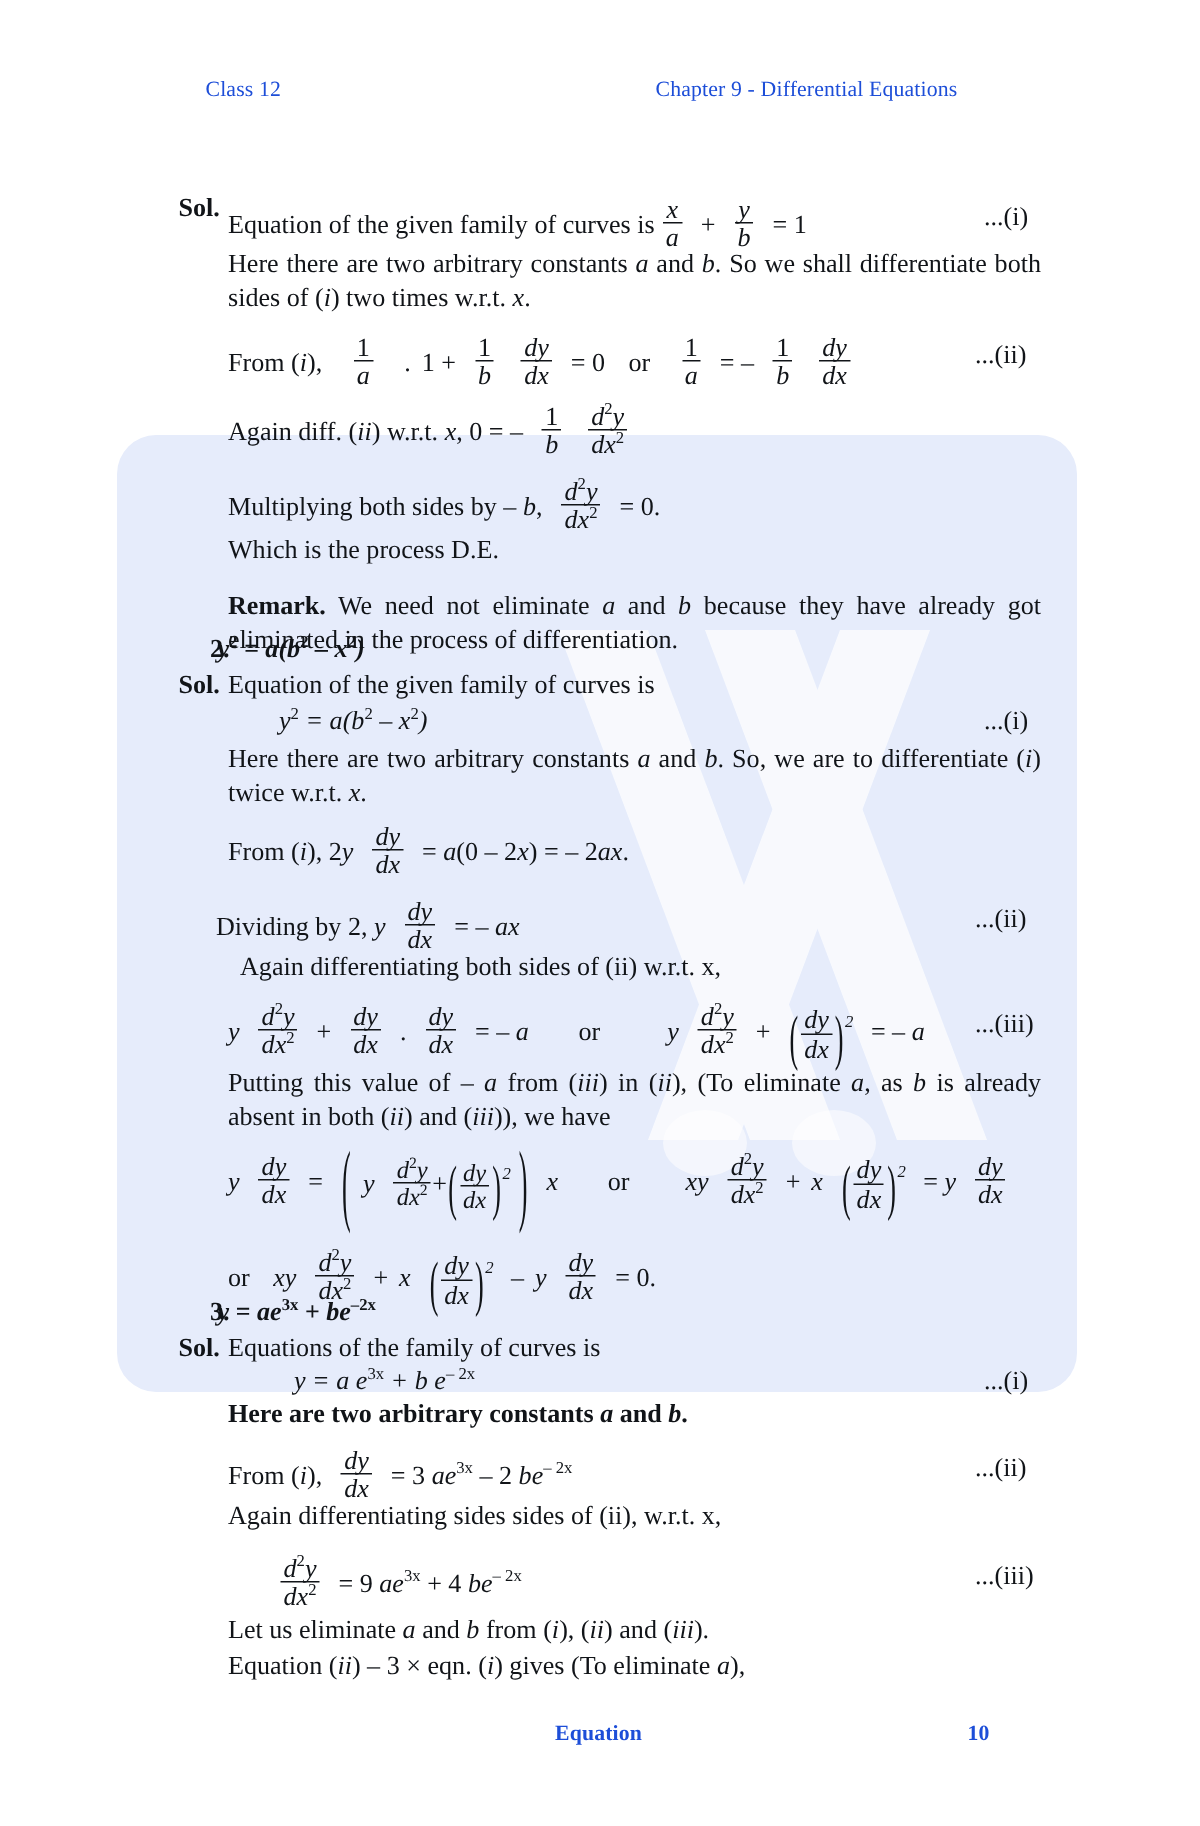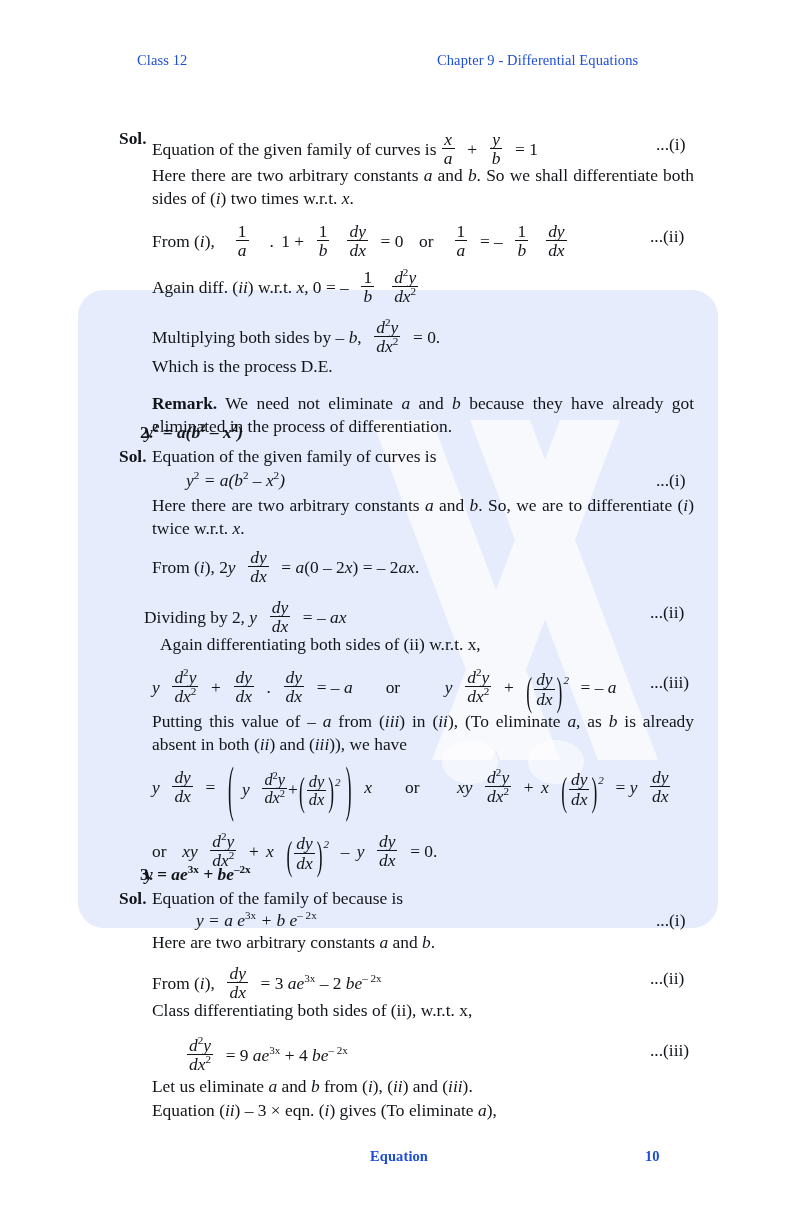--- a/index.html
+++ b/index.html
@@ -251,39 +251,39 @@
     <span class="f"><span class="n">dy</span><span class="d">dx</span></span>
     <span class="sp"></span>= 0.
   </div>
 
   <div class="lbl" style="left:124px; top:866px;">3.</div>
   <div class="ln bi" style="left:145px; top:866px;">
     y = ae<sup class="up">3x</sup> + be<sup class="up">–2x</sup>
   </div>
 
   <div class="lbl" style="left:103px; top:890px;">Sol.</div>
-  <div class="ln" style="left:152px; top:890px;">Equation of the family of because is</div>
+  <div class="ln" style="left:152px; top:890px;">Equations of the family of curves is</div>
 
   <div class="ln it" style="left:196px; top:912px;">
     y = a e<sup class="up">3x</sup> + b e<sup class="up">– 2x</sup>
   </div>
   <div class="ref" style="left:656px; top:912px;">...(i)</div>
 
-  <div class="ln" style="left:152px; top:934px;">
+  <div class="ln" style="left:152px; top:934px;font-weight:bold;">
     Here are two arbitrary constants <i>a</i> and <i>b</i>.
   </div>
 
   <div class="ln" style="left:152px; top:964px;">
     From (<i>i</i>),<span class="sp"></span>
     <span class="f"><span class="n">dy</span><span class="d">dx</span></span>
     <span class="sp"></span>= 3 <i>ae</i><sup class="up">3x</sup> – 2 <i>be</i><sup class="up">– 2x</sup>
   </div>
   <div class="ref" style="left:650px; top:970px;">...(ii)</div>
 
-  <div class="ln" style="left:152px; top:1002px;">Class differentiating both sides of (ii), w.r.t. x,</div>
+  <div class="ln" style="left:152px; top:1002px;">Again differentiating sides sides of (ii), w.r.t. x,</div>
 
   <div class="ln" style="left:186px; top:1036px;">
     <span class="f"><span class="n"><i>d</i><sup class="up">2</sup><i>y</i></span><span class="d"><i>dx</i><sup class="up">2</sup></span></span>
     <span class="sp"></span>= 9 <i>ae</i><sup class="up">3x</sup> + 4 <i>be</i><sup class="up">– 2x</sup>
   </div>
   <div class="ref" style="left:650px; top:1042px;">...(iii)</div>
 
   <div class="ln" style="left:152px; top:1078px;">
     Let us eliminate <i>a</i> and <i>b</i> from (<i>i</i>), (<i>ii</i>) and (<i>iii</i>).
   </div>

